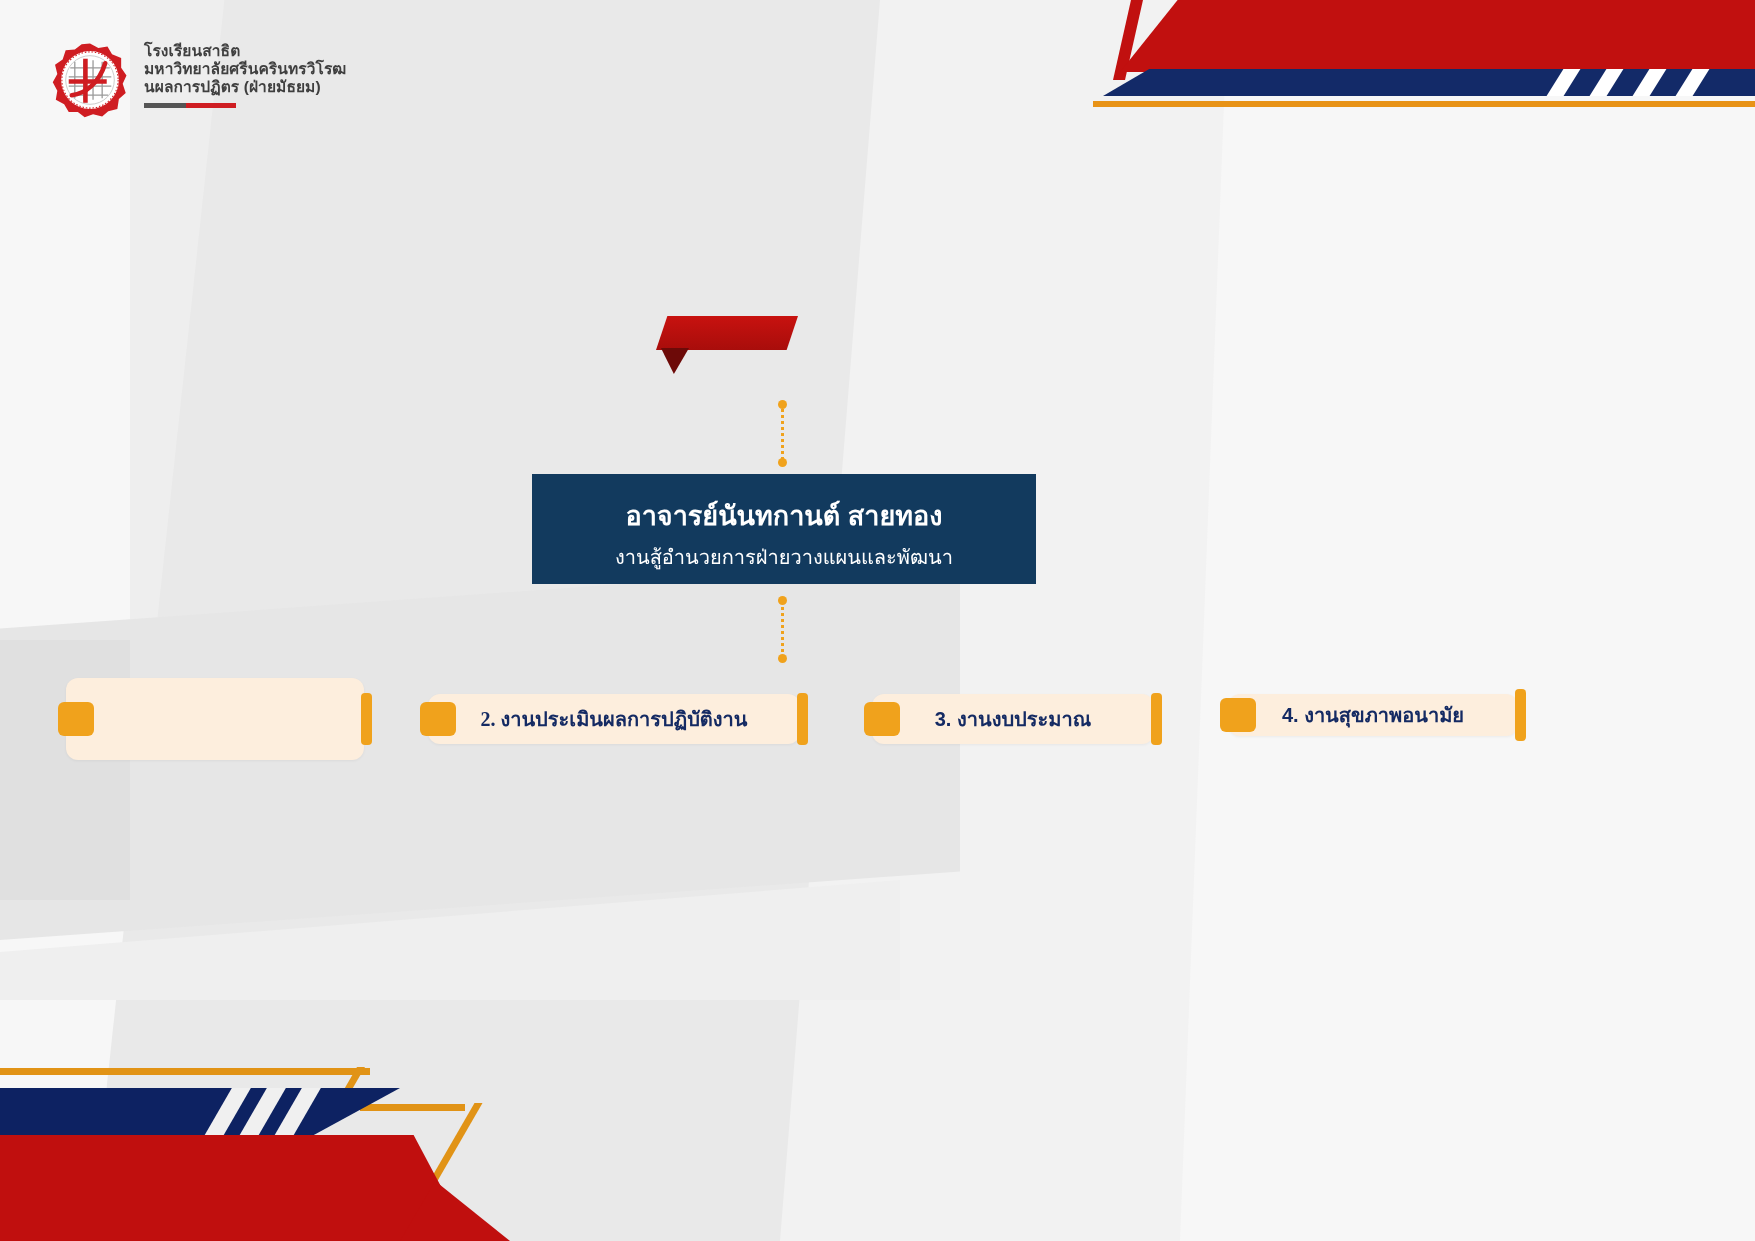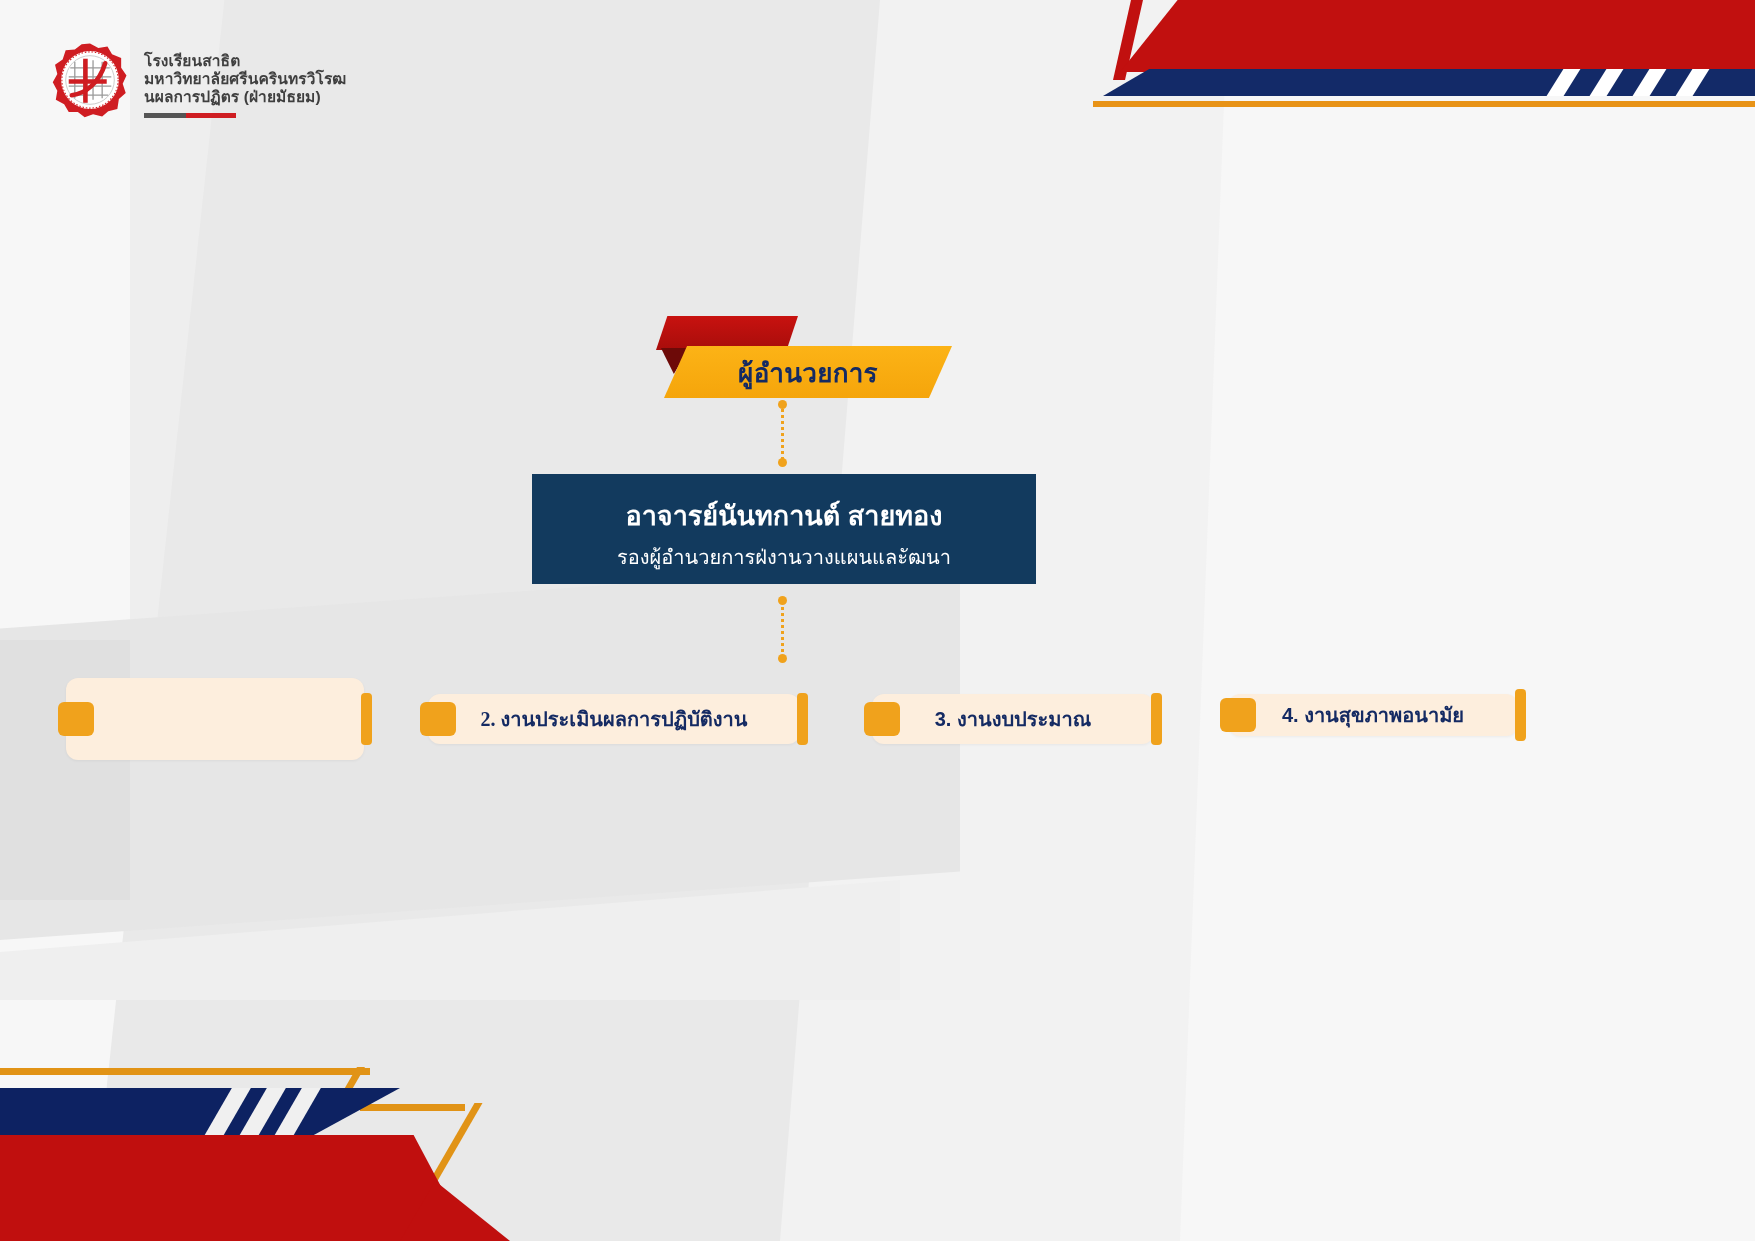--- a/index.html
+++ b/index.html
@@ -87,21 +87,21 @@
     background:#c00f0e;
     clip-path:polygon(0% 0%, 88% 0%, 100% 100%, 0% 100%);
   }
   .bl-red2 {
     position:absolute; bottom:0px; left:400px; width:110px; height:60px;
     background:#c00f0e;
     clip-path:polygon(32% 0%, 100% 100%, 0% 100%);
   }
 
   
-  .logo-wrap { position:absolute; top:42px; left:52px; display:flex; align-items:flex-end; gap:16px; }
+  .logo-wrap { position:absolute; top:42px; left:52px; display:flex; align-items:flex-start; gap:16px; }
   .seal { position:relative; width:76px; height:76px; }
   .logo-text { line-height:1.16; }
   .logo-line { font-size:15.5px; font-weight:bold; color:#3f3f3f; letter-spacing:.1px; white-space:nowrap; }
   .logo-rule { margin-top:7px; display:flex; width:92px; height:5px; }
   .logo-rule .g { flex:1; background:#555555; }
   .logo-rule .r { flex:1.2; background:#cf1d22; }
 
   
   .banner-wrap { position:absolute; top:316px; left:650px; width:320px; height:82px; }
   .ribbon {
@@ -228,32 +228,29 @@
     <div class="logo-rule">
       <span class="g"></span>
       <span class="r"></span>
     </div>
   </div>
 </div>
 
 <div class="banner-wrap">
   <div class="ribbon"></div>
   <div class="ribbon-fold"></div>
-  <div class="banner">
-    <span class="banner-text">ผู้อำนวยการ</span>
-  </div>
 </div>
 
 <div class="conn" style="top:404px; left:781px; height:56px;"></div>
 <div class="dot" style="top:400px; left:778px;"></div>
 <div class="dot" style="top:458px; left:778px;"></div>
 
 <div class="exec">
   <div class="exec-name">อาจารย์นันทกานต์ สายทอง</div>
-  <div class="exec-role">รองผู้อำนวยการฝ่งานวางแผนและัฒนา</div>
+  <div class="exec-role">งานสู้อำนวยการฝ่ายวางแผนและพัฒนา</div>
 </div>
 
 <div class="conn" style="top:600px; left:781px; height:58px;"></div>
 <div class="dot" style="top:596px; left:778px;"></div>
 <div class="dot" style="top:654px; left:778px;"></div>
 
 <div class="card c1">
   <span class="card-marker"></span>
   <span class="card-accent"></span>
 </div>

